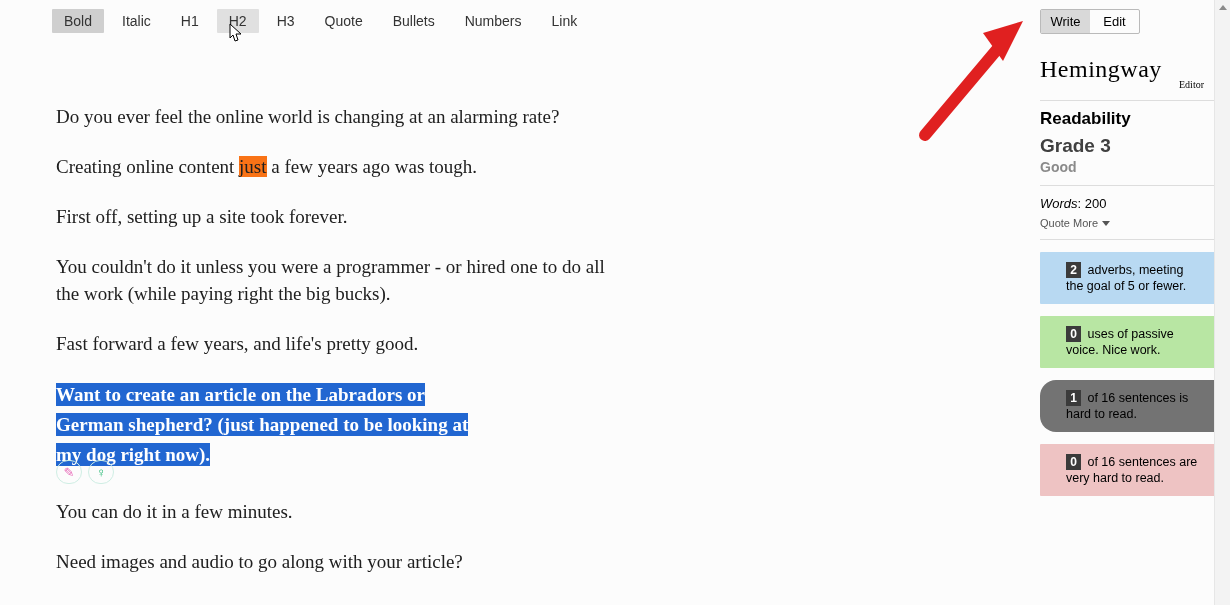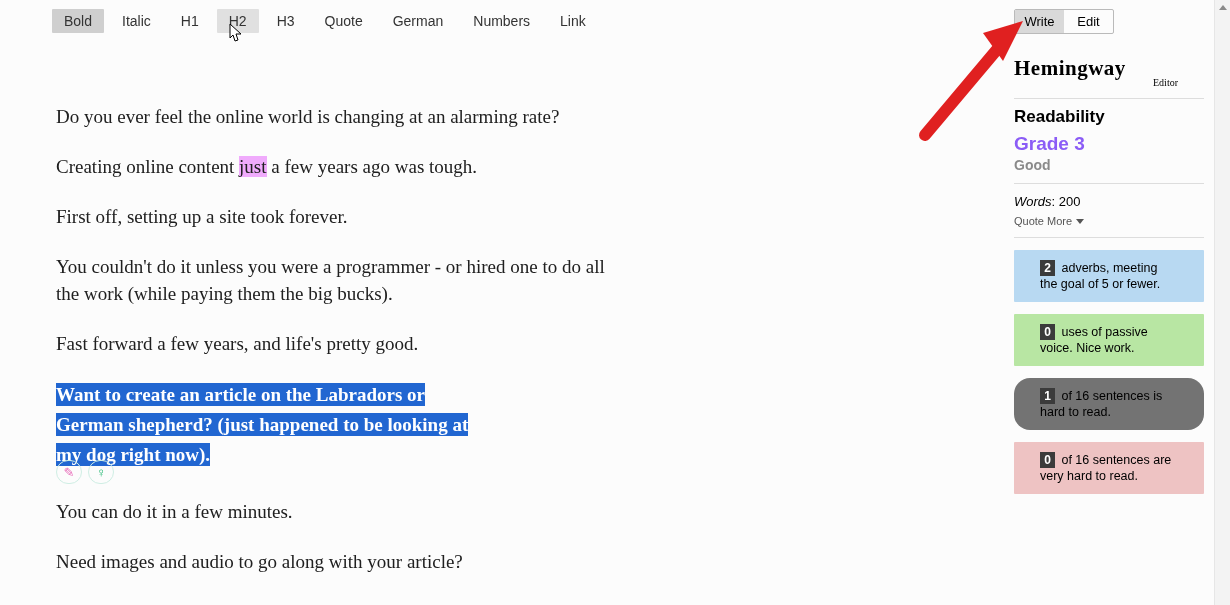--- a/index.html
+++ b/index.html
@@ -43,21 +43,21 @@
       position: absolute;
       left: 56px;
       top: 103px;
       width: 560px;
       font-family: Georgia, "Times New Roman", serif;
       font-size: 19px;
       line-height: 27px;
       color: #202020;
     }
     .doc p { margin-bottom: 23px; }
-    .adverb-hl { background: #f0abfc; }
+    .adverb-hl { background: #f97316; }
     .sel {
       background: #2166d1;
       color: #fff;
       font-weight: 700;
       padding: 1px 0;
     }
     .sel-line { line-height: 30px; }
 
     
     .pill-row {
@@ -72,21 +72,21 @@
       border-radius: 12px;
       display: flex; align-items: center; justify-content: center;
       font-size: 13px;
     }
     .pill.a { color: #e869b8; }
     .pill.b { color: #17b36a; }
 
     
     .right {
       position: absolute;
-      left: 1014px;
+      left: 1040px;
       top: 9px;
       width: 190px;
     }
     .mode-toggle {
       display: flex;
       border: 1px solid #bababa;
       width: 100px;
       border-radius: 2px;
       overflow: hidden;
       font-size: 13px;
@@ -96,27 +96,27 @@
       text-align: center;
       padding: 4px 0;
       cursor: pointer;
     }
     .mode-toggle .on { background: #d9d9d9; }
 
     .brand {
       margin-top: 22px;
       font-family: "Times New Roman", Georgia, serif;
     }
-    .brand .big { font-size: 21px; font-weight: 700; letter-spacing: 0.5px; }
+    .brand .big { font-size: 24px; font-weight: 400; letter-spacing: 0.5px; }
     .brand .sub { font-size: 10px; text-align: right; margin-top: -4px; padding-right: 26px; }
 
     .hr { border-top: 1px solid #ddd; margin: 10px 0 8px; }
 
     .section-title { font-size: 17px; font-weight: 700; margin-top: 6px; }
-    .grade { font-size: 19px; font-weight: 700; color: #8b5cf6; margin-top: 6px; }
+    .grade { font-size: 19px; font-weight: 700; color: #404040; margin-top: 6px; }
     .good  { font-size: 14px; color: #8a8a8a; font-weight: 600; margin-top: 2px; }
 
     .words-line { font-size: 13px; margin-top: 10px; }
     .words-line .lbl { font-style: italic; }
     .showmore {
       font-size: 11px; color: #555; margin-top: 6px;
       display: flex; align-items: center; gap: 4px;
       cursor: pointer;
     }
     .tri-down {
@@ -177,36 +177,36 @@
 </head>
 <body>
 
 <div class="toolbar">
   <span class="tb-btn sel-active">Bold</span>
   <span class="tb-btn">Italic</span>
   <span class="tb-btn">H1</span>
   <span class="tb-btn sel-hover">H2</span>
   <span class="tb-btn">H3</span>
   <span class="tb-btn">Quote</span>
-  <span class="tb-btn">German</span>
+  <span class="tb-btn">Bullets</span>
   <span class="tb-btn">Numbers</span>
   <span class="tb-btn">Link</span>
 </div>
 
 <svg class="cursor-icon" width="20" height="22" viewBox="0 0 20 22">
   <path d="M4 1 L4 15 L7 12 L9 18 L12 17 L10 11 L15 11 Z" fill="#fff" stroke="#000" stroke-width="1"></path>
 </svg>
 
 <div class="doc">
   <p>Do you ever feel the online world is changing at an alarming rate?</p>
   <p>
     <span>Creating online content </span><span class="adverb-hl">just</span><span> a few years ago was tough.</span>
   </p>
   <p>First off, setting up a site took forever.</p>
-  <p>You couldn't do it unless you were a programmer - or hired one to do all the work (while paying them the big bucks).</p>
+  <p>You couldn't do it unless you were a programmer - or hired one to do all the work (while paying right the big bucks).</p>
   <p>Fast forward a few years, and life's pretty good.</p>
 
   <p class="sel-line" style="margin-bottom:8px;">
     <span class="sel">Want to create an article on the Labradors or</span><br>
     <span class="sel">German shepherd? (just happened to be looking at</span><br>
     <span class="sel">my dog right now).</span>
   </p>
 
   <div class="pill-row">
     <div class="pill a">✎</div>

